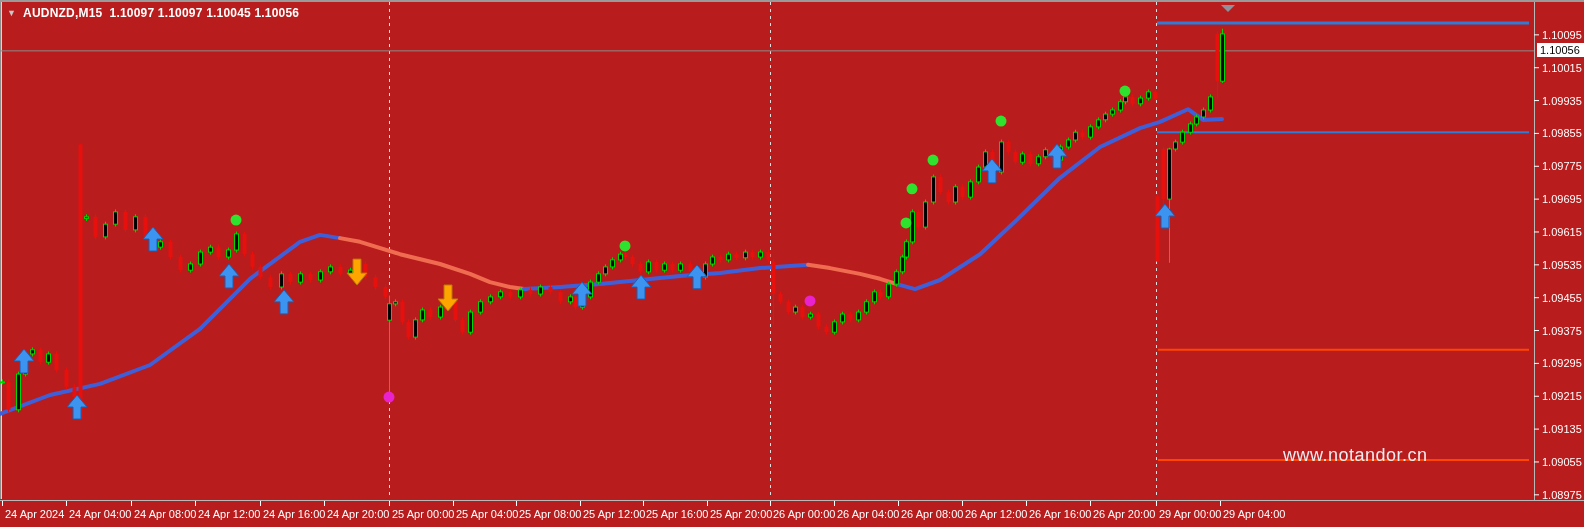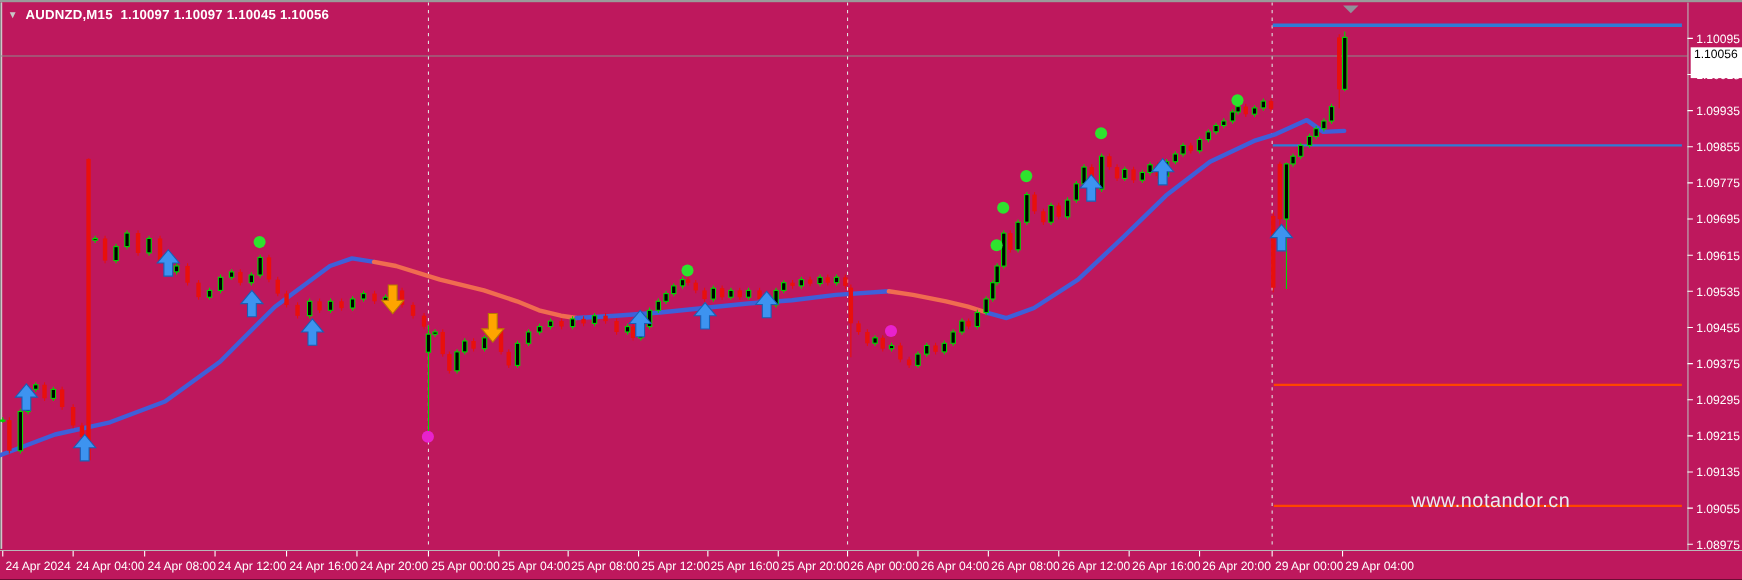--- a/index.html
+++ b/index.html
@@ -1,29 +1,29 @@
 <!DOCTYPE html>
 <html><head>
 <meta charset="utf-8">
 <style>
   html,body{margin:0;padding:0;background:#000;}
   #app{
-    position:relative;width:1584px;height:527px;background:#be185d;overflow:hidden;
+    position:relative;width:1584px;height:527px;background:#b91c1c;overflow:hidden;
     font-family:"Liberation Sans",sans-serif;
     border-top:2px solid #9a9a9a;box-sizing:border-box;
   }
   #leftedge{position:absolute;left:0;top:0;width:1px;height:497px;background:#8c8c8c;}
   #leftedge2{position:absolute;left:1px;top:0;width:1px;height:497px;background:#d6d6d6;}
   #title{
     position:absolute;left:7px;top:4px;color:#ffffff;font-size:12px;font-weight:700;
     letter-spacing:0.2px;white-space:pre;z-index:30;
   }
   #title .tri{color:#c8c8c8;font-size:9px;vertical-align:1px;margin-right:7px;font-weight:400;}
   #pricetag{
-    position:absolute;left:1537px;width:47px;height:28px;background:#ffffff;color:#000;
+    position:absolute;left:1537px;width:47px;height:14px;background:#ffffff;color:#000;
     font-size:11px;line-height:15px;padding-left:3px;box-sizing:border-box;z-index:40;
   }
   #watermark{
     position:absolute;left:1283px;top:443px;color:#ebedf2;font-size:18px;z-index:25;
     letter-spacing:0.5px;
   }
   svg{position:absolute;left:0;top:0;}
   svg text{font-family:"Liberation Sans",sans-serif;}
 </style>
 </head>

